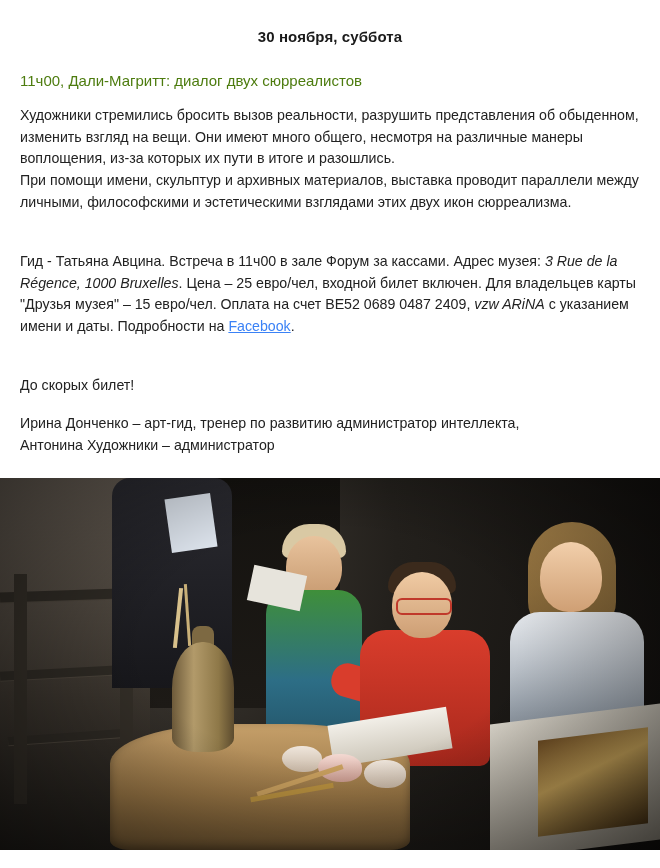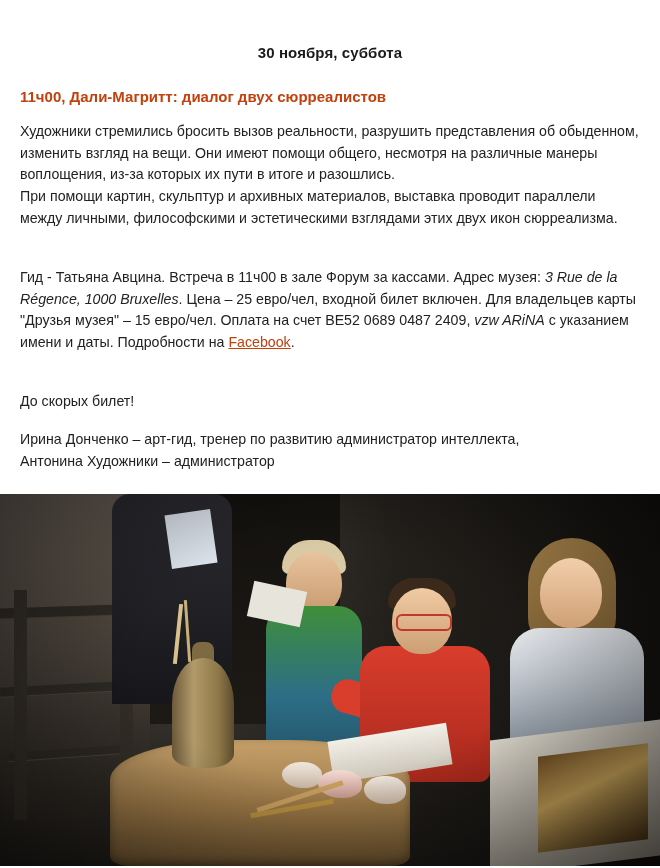--- a/index.html
+++ b/index.html
@@ -17,54 +17,53 @@
   .page {
     width: 660px;
     height: 868px;
     position: relative;
     display: flex;
     flex-direction: column;
   }
   .content {
     padding: 22px 20px 0 20px;
     box-sizing: border-box;
-    margin-top: 16px;
   }
   .date-heading {
     text-align: center;
     font-size: 15px;
     font-weight: bold;
     color: #1a1a1a;
     margin: 6px 0 26px 0;
     letter-spacing: 0.1px;
   }
   .event-title {
     font-size: 15px;
-    font-weight: bold;
-    color: #c2410c;
+    font-weight: normal;
+    color: #4d7c0f;
     margin: 0 0 14px 0;
     line-height: 1.35;
   }
   p.body-text {
     font-size: 14.2px;
     line-height: 1.52;
     margin: 0 0 0 0;
     color: #222222;
   }
   .big-gap {
     height: 38px;
   }
   .mid-gap {
     height: 16px;
   }
   em {
     font-style: italic;
   }
   a.link {
-    color: #c2410c;
+    color: #3b82f6;
     text-decoration: underline;
   }
   .photo {
     margin-top: 22px;
     width: 660px;
     height: 372px;
     position: relative;
     overflow: hidden;
     background: #0b0a09;
   }
@@ -208,23 +207,23 @@
 <body>
 
 <div class="page">
 
   <div class="content">
 
     <div class="date-heading">30 ноября, суббота</div>
 
     <div class="event-title">11ч00, Дали-Магритт: диалог двух сюрреалистов</div>
 
-    <p class="body-text">Художники стремились бросить вызов реальности, разрушить представления об обыденном, изменить взгляд на вещи. Они имеют помощи общего, несмотря на различные манеры воплощения, из-за которых их пути в итоге и разошлись.</p>
-
-    <p class="body-text">При помощи картин, скульптур и архивных материалов, выставка проводит параллели между личными, философскими и эстетическими взглядами этих двух икон сюрреализма.</p>
+    <p class="body-text">Художники стремились бросить вызов реальности, разрушить представления об обыденном, изменить взгляд на вещи. Они имеют много общего, несмотря на различные манеры воплощения, из-за которых их пути в итоге и разошлись.</p>
+
+    <p class="body-text">При помощи имени, скульптур и архивных материалов, выставка проводит параллели между личными, философскими и эстетическими взглядами этих двух икон сюрреализма.</p>
 
     <div class="big-gap"></div>
 
     <p class="body-text"><span>Гид - Татьяна Авцина. Встреча в 11ч00 в зале Форум за кассами. Адрес музея: </span><em>3 Rue de la Régence, 1000 Bruxelles</em><span>. Цена – 25 евро/чел, входной билет включен. Для владельцев карты "Друзья музея" – 15 евро/чел. Оплата на счет BE52 0689 0487 2409, </span><em>vzw ARiNA</em><span> с указанием имени и даты. Подробности на </span><a class="link" href="#">Facebook</a><span>.</span></p>
 
     <div class="big-gap"></div>
 
     <p class="body-text">До скорых билет!</p>
 
     <div class="mid-gap"></div>

